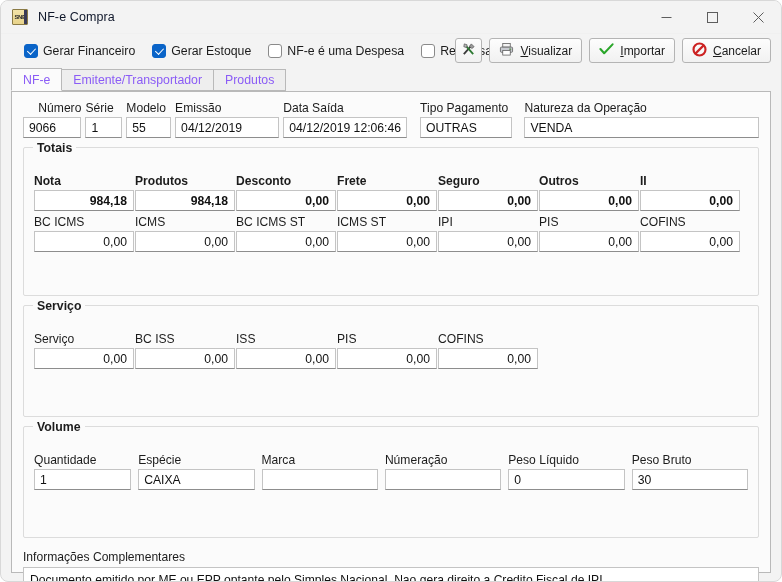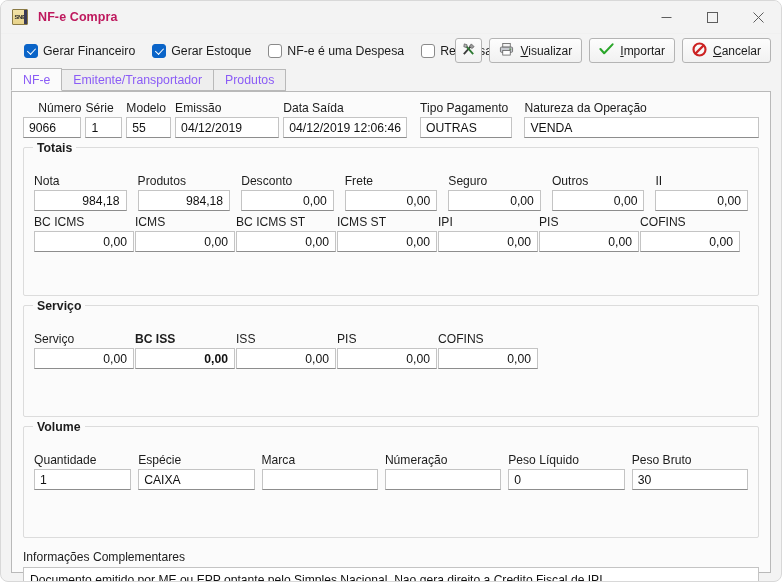--- a/index.html
+++ b/index.html
@@ -52,23 +52,22 @@
   #app-icon::after {
     content: "";
     position: absolute;
     width: 3px;
     height: 14px;
     margin-left: 11px;
     background: #3a3a55;
   }
   #win-title {
     font-size: 12.5px;
-    color: #be185d;
+    color: #0f172a;
     letter-spacing: 0.1px;
-    font-weight: bold;
   }
   #win-controls {
     position: absolute;
     right: 0;
     top: 0;
     height: 32px;
     display: flex;
   }
   .wc {
     width: 46px;
@@ -384,21 +383,21 @@
       </div>
       <div class="field" style="width:241px;margin-left:8px;">
         <div class="fld-label">Natureza da Operação</div>
         <div class="tb">VENDA</div>
       </div>
     </div>
 
     <div class="gbox" style="height:110px;">
       <div class="gtitle">Totais</div>
 
-      <div class="row" style="gap:11px;">
+      <div class="row" style="gap:1px;font-weight:bold;">
         <div class="field" style="width:100px;">
           <div class="fld-label">Nota</div>
           <div class="tb num">984,18</div>
         </div>
         <div class="field" style="width:100px;">
           <div class="fld-label">Produtos</div>
           <div class="tb num">984,18</div>
         </div>
         <div class="field" style="width:100px;">
           <div class="fld-label">Desconto</div>
@@ -454,21 +453,21 @@
       </div>
     </div>
 
     <div class="gbox" style="height:73px;">
       <div class="gtitle">Serviço</div>
       <div class="row" style="gap:1px;">
         <div class="field" style="width:100px;">
           <div class="fld-label">Serviço</div>
           <div class="tb num">0,00</div>
         </div>
-        <div class="field" style="width:100px;font-weight:bold;">
+        <div class="field" style="width:100px;">
           <div class="fld-label">BC ISS</div>
           <div class="tb num">0,00</div>
         </div>
         <div class="field" style="width:100px;">
           <div class="fld-label">ISS</div>
           <div class="tb num">0,00</div>
         </div>
         <div class="field" style="width:100px;">
           <div class="fld-label">PIS</div>
           <div class="tb num">0,00</div>

